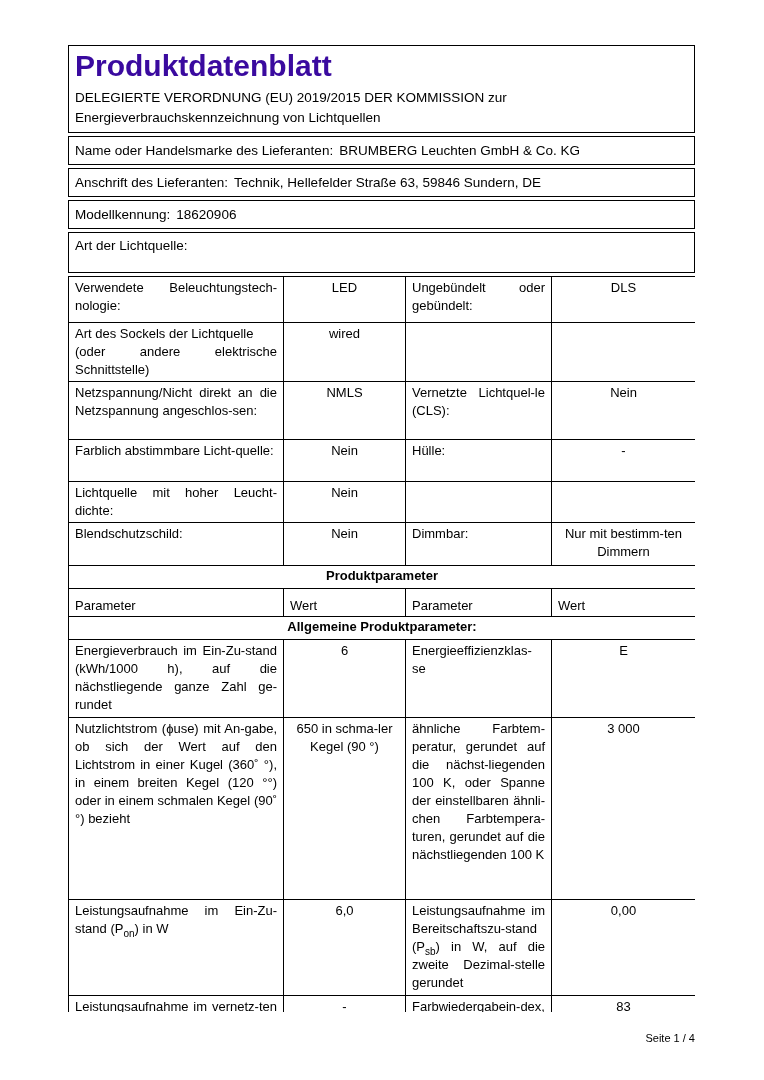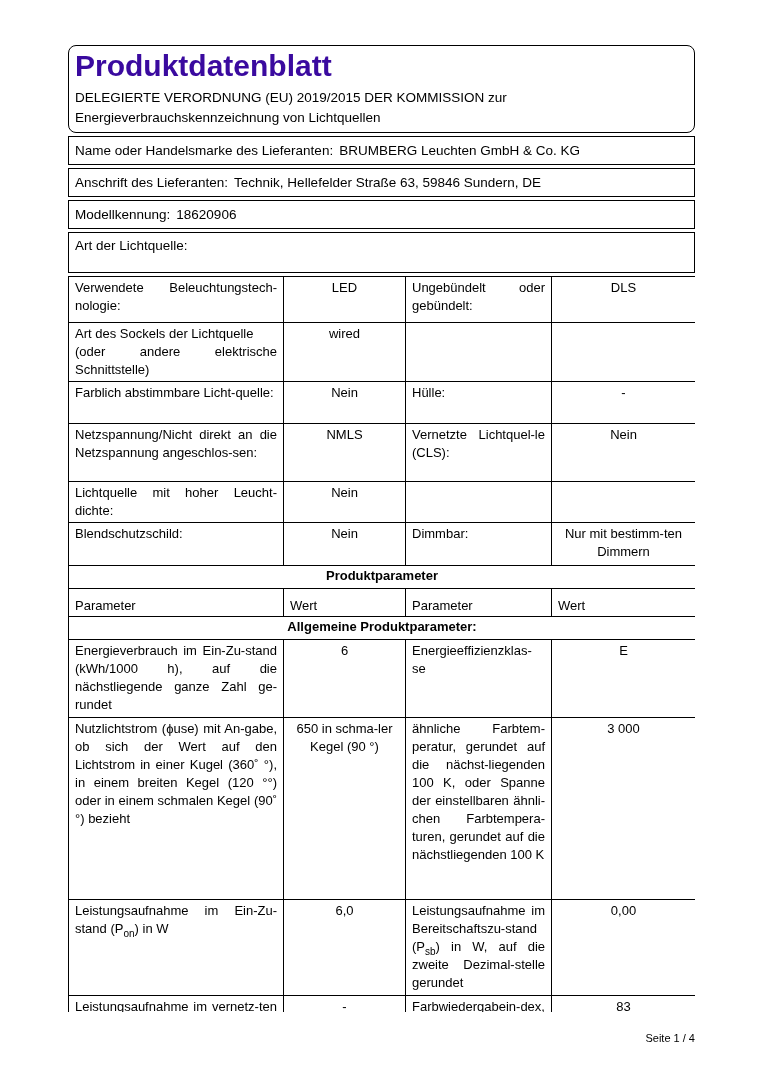--- a/index.html
+++ b/index.html
@@ -18,21 +18,21 @@
   }
   .box {
     border: 1px solid #000;
     margin-bottom: 3px;
     padding: 4px 6px;
     font-size: 13.5px;
     line-height: 19px;
     background: #fff;
     box-sizing: border-box;
   }
-  .title-box { padding: 4px 6px 4px 6px; border-radius: 8px; }
+  .title-box { padding: 4px 6px 4px 6px; }
   .page-title {
     font-size: 30px;
     line-height: 32px;
     font-weight: bold;
     margin: 0 0 6px 0;
     letter-spacing: 0px;
   }
   .reg-line { font-size: 13.5px; line-height: 20px; }
   .kv-label { font-weight: normal; }
   .kv-value { margin-left: 6px; }
@@ -113,31 +113,31 @@
           <td class="lbl">Ungebündelt oder gebündelt:</td>
           <td class="val">DLS</td>
         </tr>
         <tr style="height:58px">
           <td class="lbl pre">Art des Sockels der Lichtquelle
 (oder andere elektrische Schnittstelle)</td>
           <td class="val">wired</td>
           <td class="lbl"></td>
           <td class="val"></td>
         </tr>
+        <tr style="height:58px">
+          <td class="lbl">Netzspannung/Nicht direkt an die Netzspannung angeschlos-sen:</td>
+          <td class="val">NMLS</td>
+          <td class="lbl">Vernetzte Lichtquel-le (CLS):</td>
+          <td class="val">Nein</td>
+        </tr>
         <tr style="height:42px">
           <td class="lbl">Farblich abstimmbare Licht-quelle:</td>
           <td class="val">Nein</td>
           <td class="lbl">Hülle:</td>
           <td class="val">-</td>
-        </tr>
-        <tr style="height:58px">
-          <td class="lbl">Netzspannung/Nicht direkt an die Netzspannung angeschlos-sen:</td>
-          <td class="val">NMLS</td>
-          <td class="lbl">Vernetzte Lichtquel-le (CLS):</td>
-          <td class="val">Nein</td>
         </tr>
         <tr style="height:40px">
           <td class="lbl">Lichtquelle mit hoher Leucht-dichte:</td>
           <td class="val">Nein</td>
           <td class="lbl"></td>
           <td class="val"></td>
         </tr>
         <tr style="height:43px">
           <td class="lbl">Blendschutzschild:</td>
           <td class="val">Nein</td>

